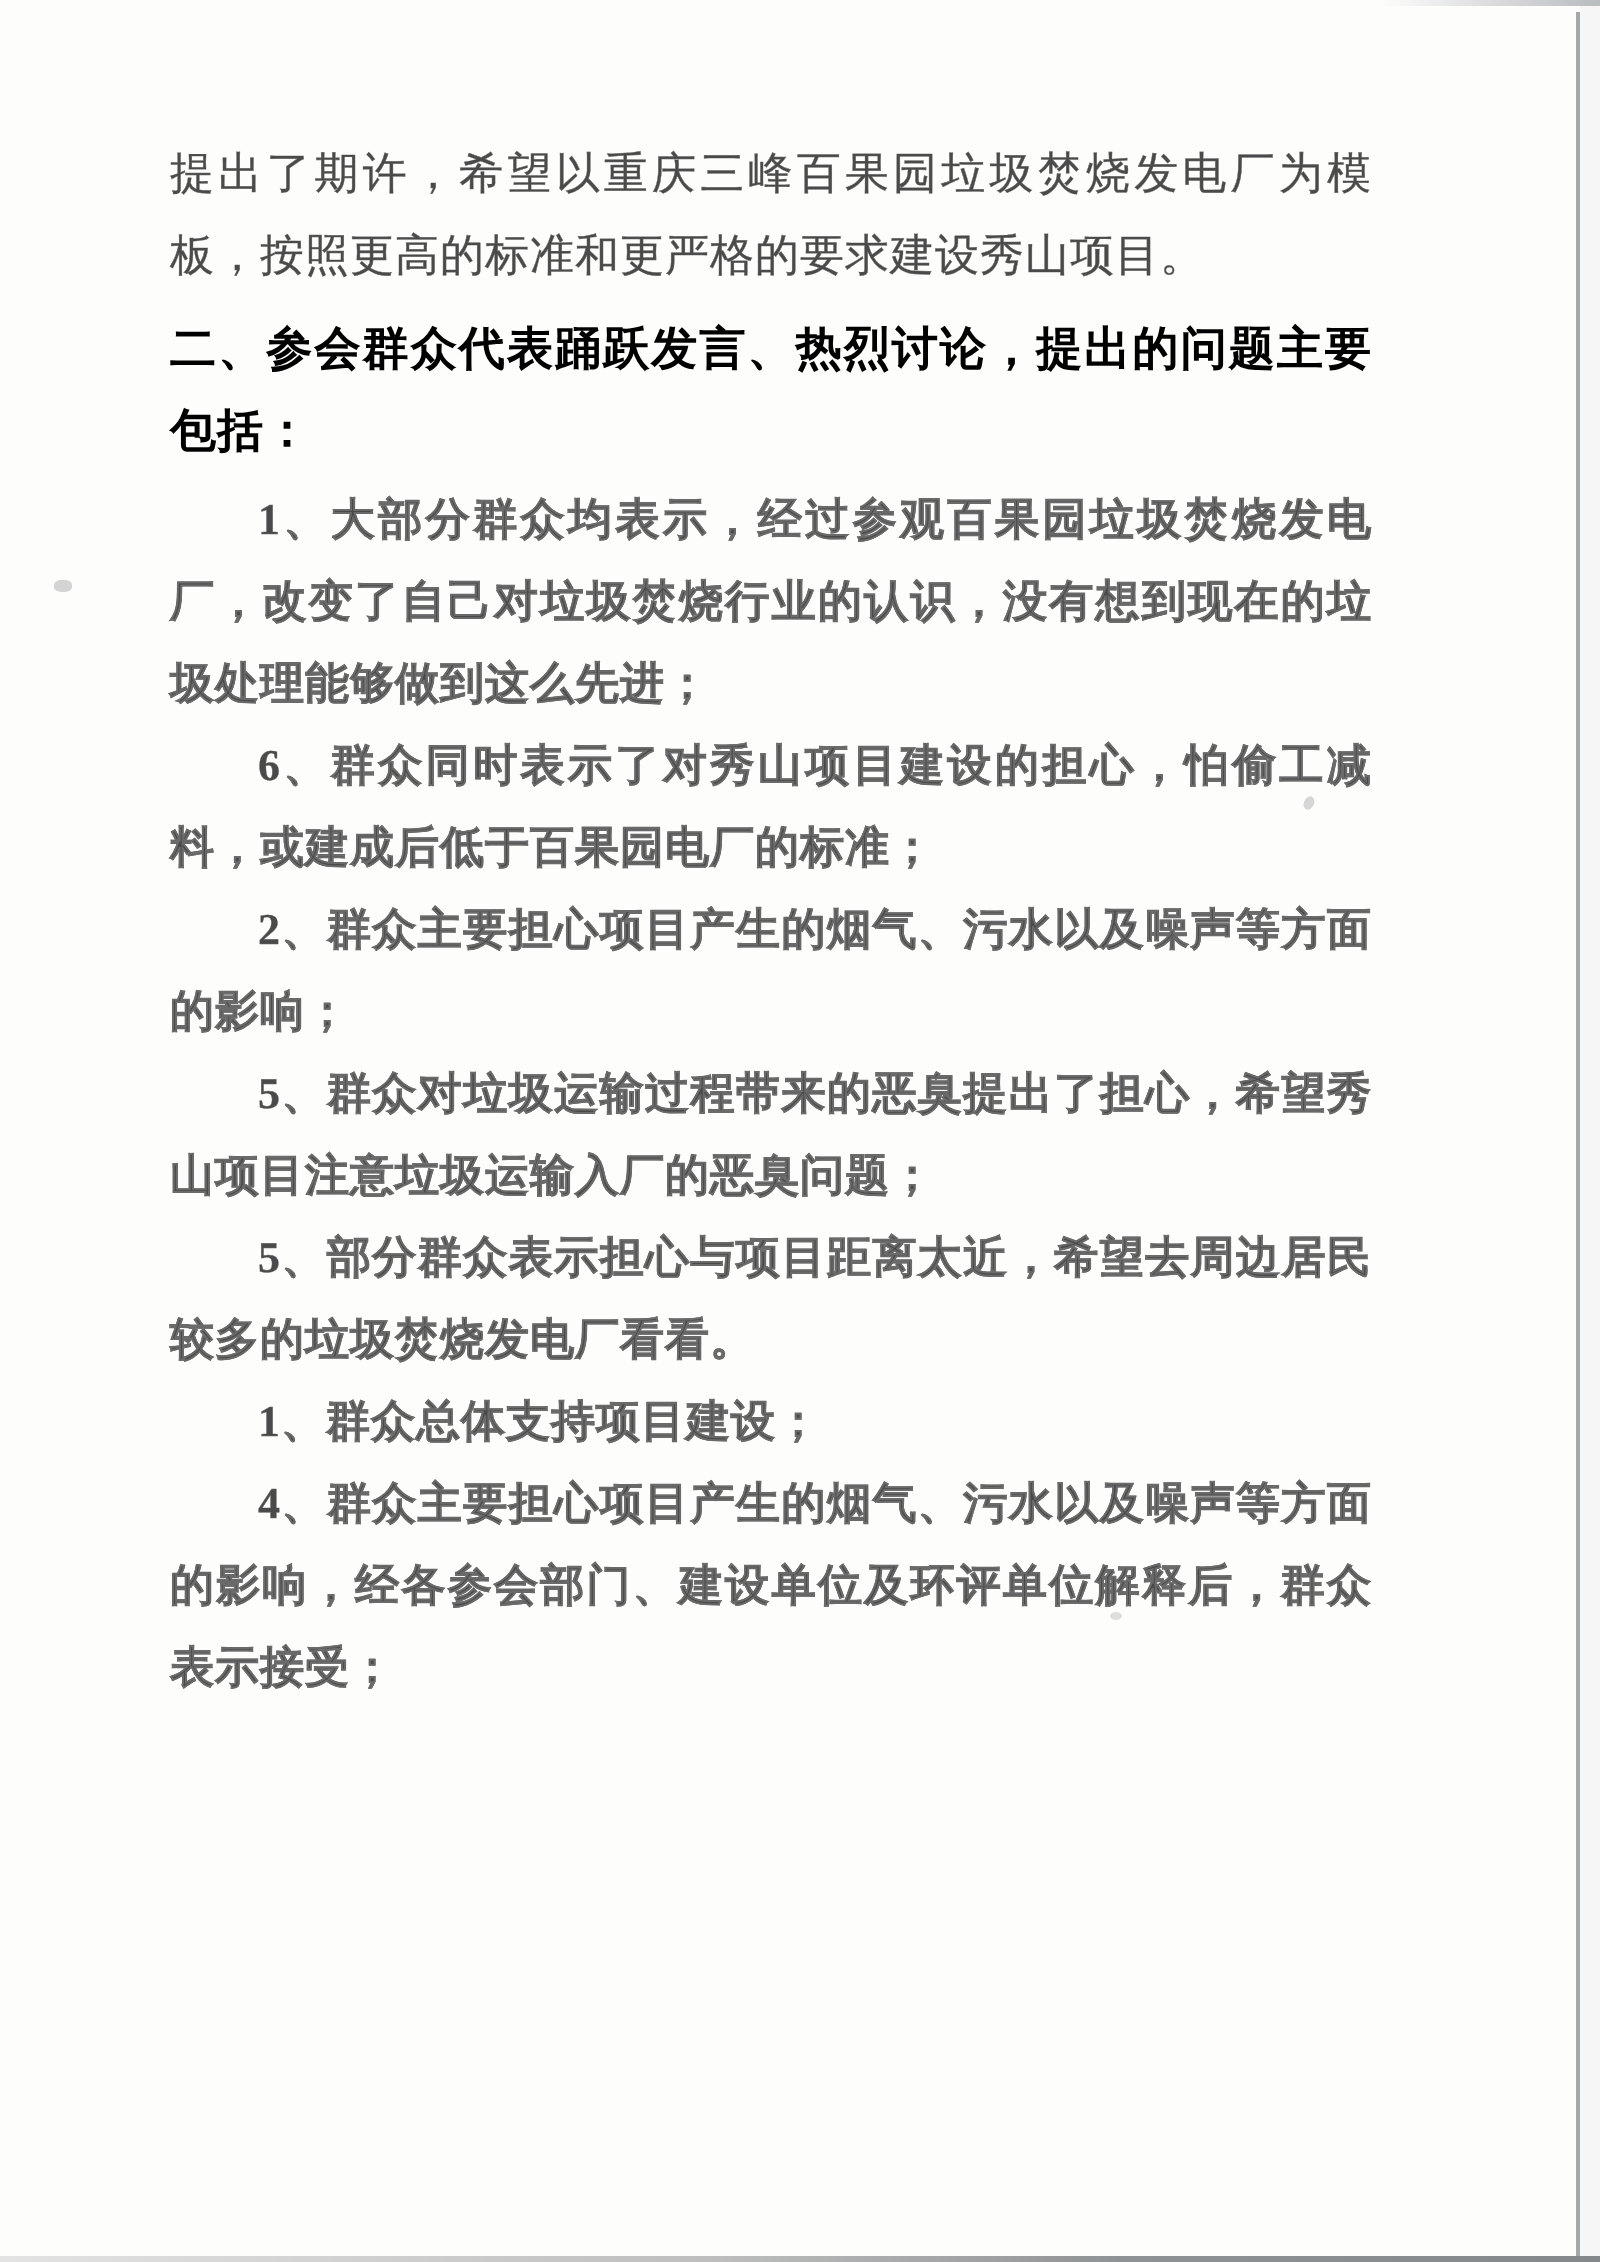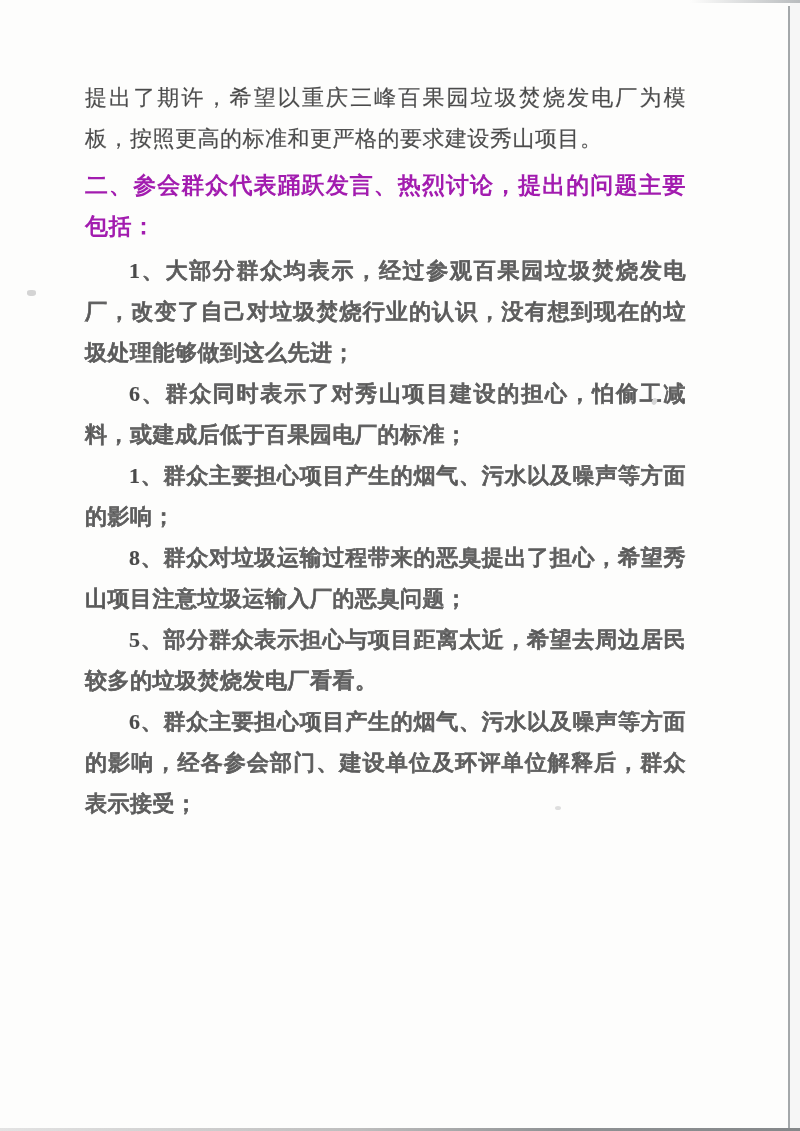--- a/index.html
+++ b/index.html
@@ -12,21 +12,21 @@
     width: 800px;
     height: 1131px;
     margin: 0 auto;
     background: #fdfdfc;
     overflow: hidden;
     font-family: "Liberation Serif", "DejaVu Serif", serif;
   }
   .content {
     position: absolute;
     left: 85px;
-    top: 77px;
+    top: 66px;
     width: 601px;
   }
   .block-p, .block-pi {
     font-size: 22px;
     line-height: 41px;
     color: #4a4a4a;
     text-align: justify;
     text-justify: inter-character;
     letter-spacing: 0.5px;
     margin: 0;
@@ -34,21 +34,21 @@
   }
   .block-pi {
     text-indent: 2em;
     font-weight: bold;
   }
   .block-h {
     font-family: "Liberation Sans", "DejaVu Sans", sans-serif;
     font-weight: 700;
     font-size: 23px;
     line-height: 41px;
-    color: #a21caf;
+    color: #000000;
     letter-spacing: 0.5px;
     margin: 6px 0 3px 0;
     text-align: justify;
     text-justify: inter-character;
   }
   
   .edge-right {
     position: absolute;
     left: 788px;
     top: 6px;
@@ -117,30 +117,31 @@
 
   <div class="content">
     <p class="block-p">提出了期许，希望以重庆三峰百果园垃圾焚烧发电厂为模板，按照更高的标准和更严格的要求建设秀山项目。</p>
 
     <p class="block-h">二、参会群众代表踊跃发言、热烈讨论，提出的问题主要包括：</p>
 
     <p class="block-pi">1、大部分群众均表示，经过参观百果园垃圾焚烧发电厂，改变了自己对垃圾焚烧行业的认识，没有想到现在的垃圾处理能够做到这么先进；</p>
 
     <p class="block-pi">6、群众同时表示了对秀山项目建设的担心，怕偷工减料，或建成后低于百果园电厂的标准；</p>
 
-    <p class="block-pi">1、群众主要担心项目产生的烟气、污水以及噪声等方面的影响；</p>
+    <p class="block-pi">2、群众主要担心项目产生的烟气、污水以及噪声等方面的影响；</p>
 
-    <p class="block-pi">8、群众对垃圾运输过程带来的恶臭提出了担心，希望秀山项目注意垃圾运输入厂的恶臭问题；</p>
+    <p class="block-pi">5、群众对垃圾运输过程带来的恶臭提出了担心，希望秀山项目注意垃圾运输入厂的恶臭问题；</p>
 
     <p class="block-pi">5、部分群众表示担心与项目距离太近，希望去周边居民较多的垃圾焚烧发电厂看看。</p>
 
 
+    <p class="block-pi">1、群众总体支持项目建设；</p>
 
 
-    <p class="block-pi">6、群众主要担心项目产生的烟气、污水以及噪声等方面的影响，经各参会部门、建设单位及环评单位解释后，群众表示接受；</p>
+    <p class="block-pi">4、群众主要担心项目产生的烟气、污水以及噪声等方面的影响，经各参会部门、建设单位及环评单位解释后，群众表示接受；</p>
   </div>
 
   <div class="edge-right-outer"></div>
   <div class="edge-right"></div>
   <div class="edge-bottom"></div>
   <div class="edge-top"></div>
   <div class="speck-1"></div>
   <div class="speck-2"></div>
   <div class="speck-3"></div>
 

